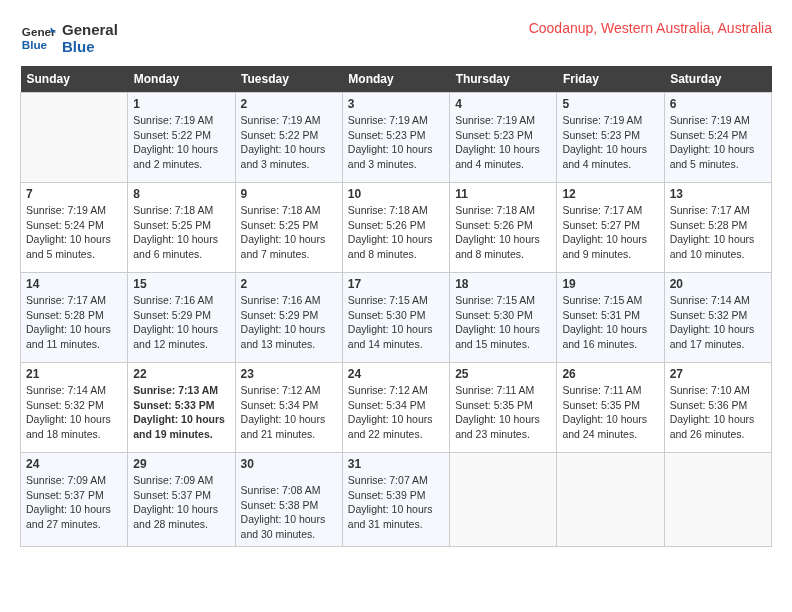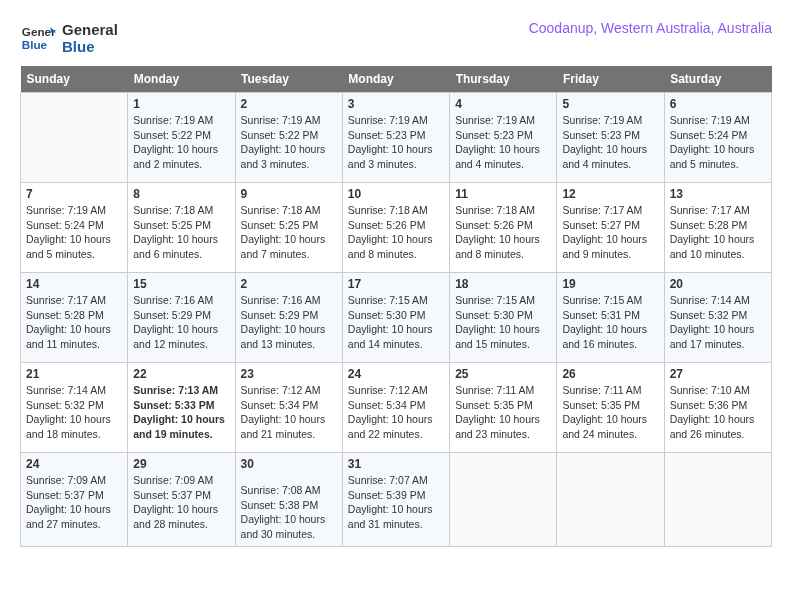--- a/index.html
+++ b/index.html
@@ -29,29 +29,29 @@
       text-align: right;
     }
     .month-title {
       font-size: 36px;
       font-weight: bold;
       color: #1a5fa8;
       line-height: 1.1;
     }
     .location {
       font-size: 14px;
-      color: #8b5cf6;
+      color: #ef4444;
     }
     table {
       width: 100%;
       border-collapse: collapse;
       font-size: 11px;
     }
     thead tr th {
-      background-color: #737373;
+      background-color: #404040;
       color: #fff;
       text-align: left;
       padding: 6px 6px;
       font-size: 12px;
       font-weight: bold;
     }
     tbody tr td {
       border: 1px solid #ccc;
       vertical-align: top;
       padding: 4px 5px;

